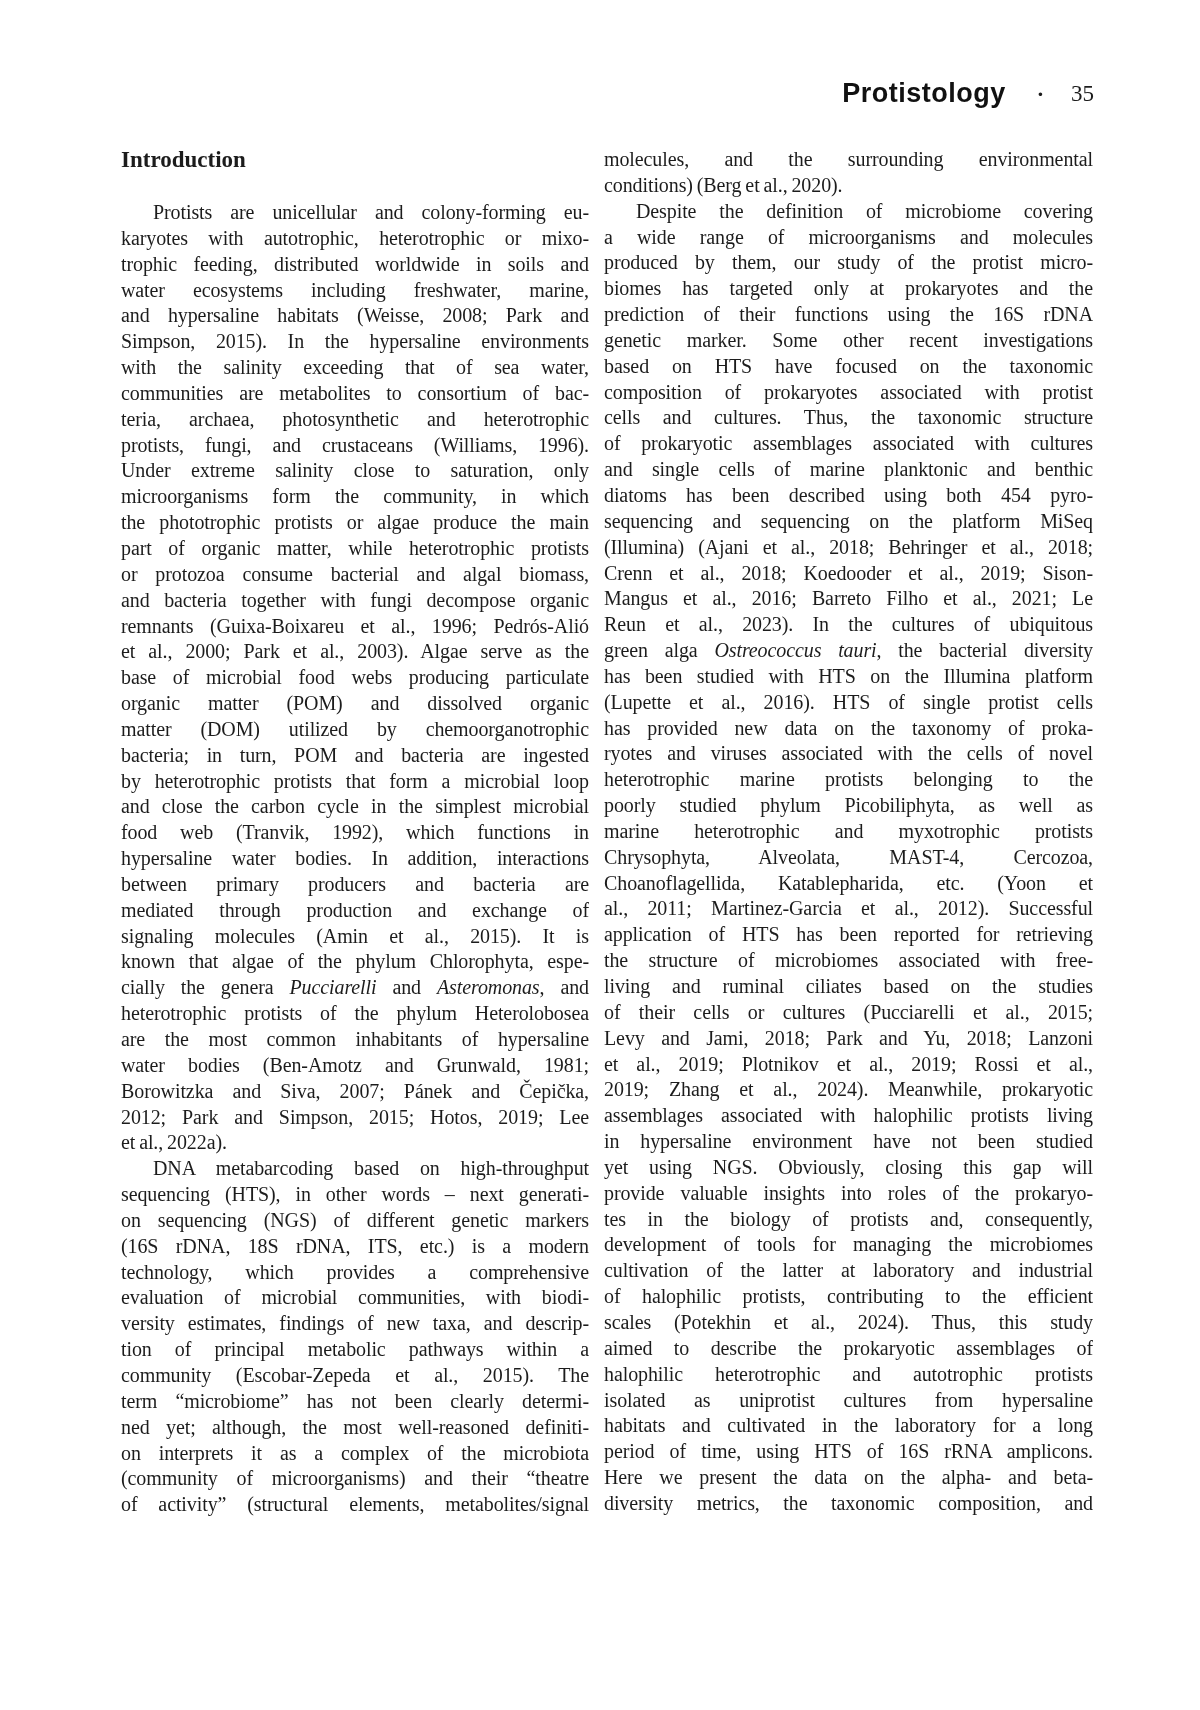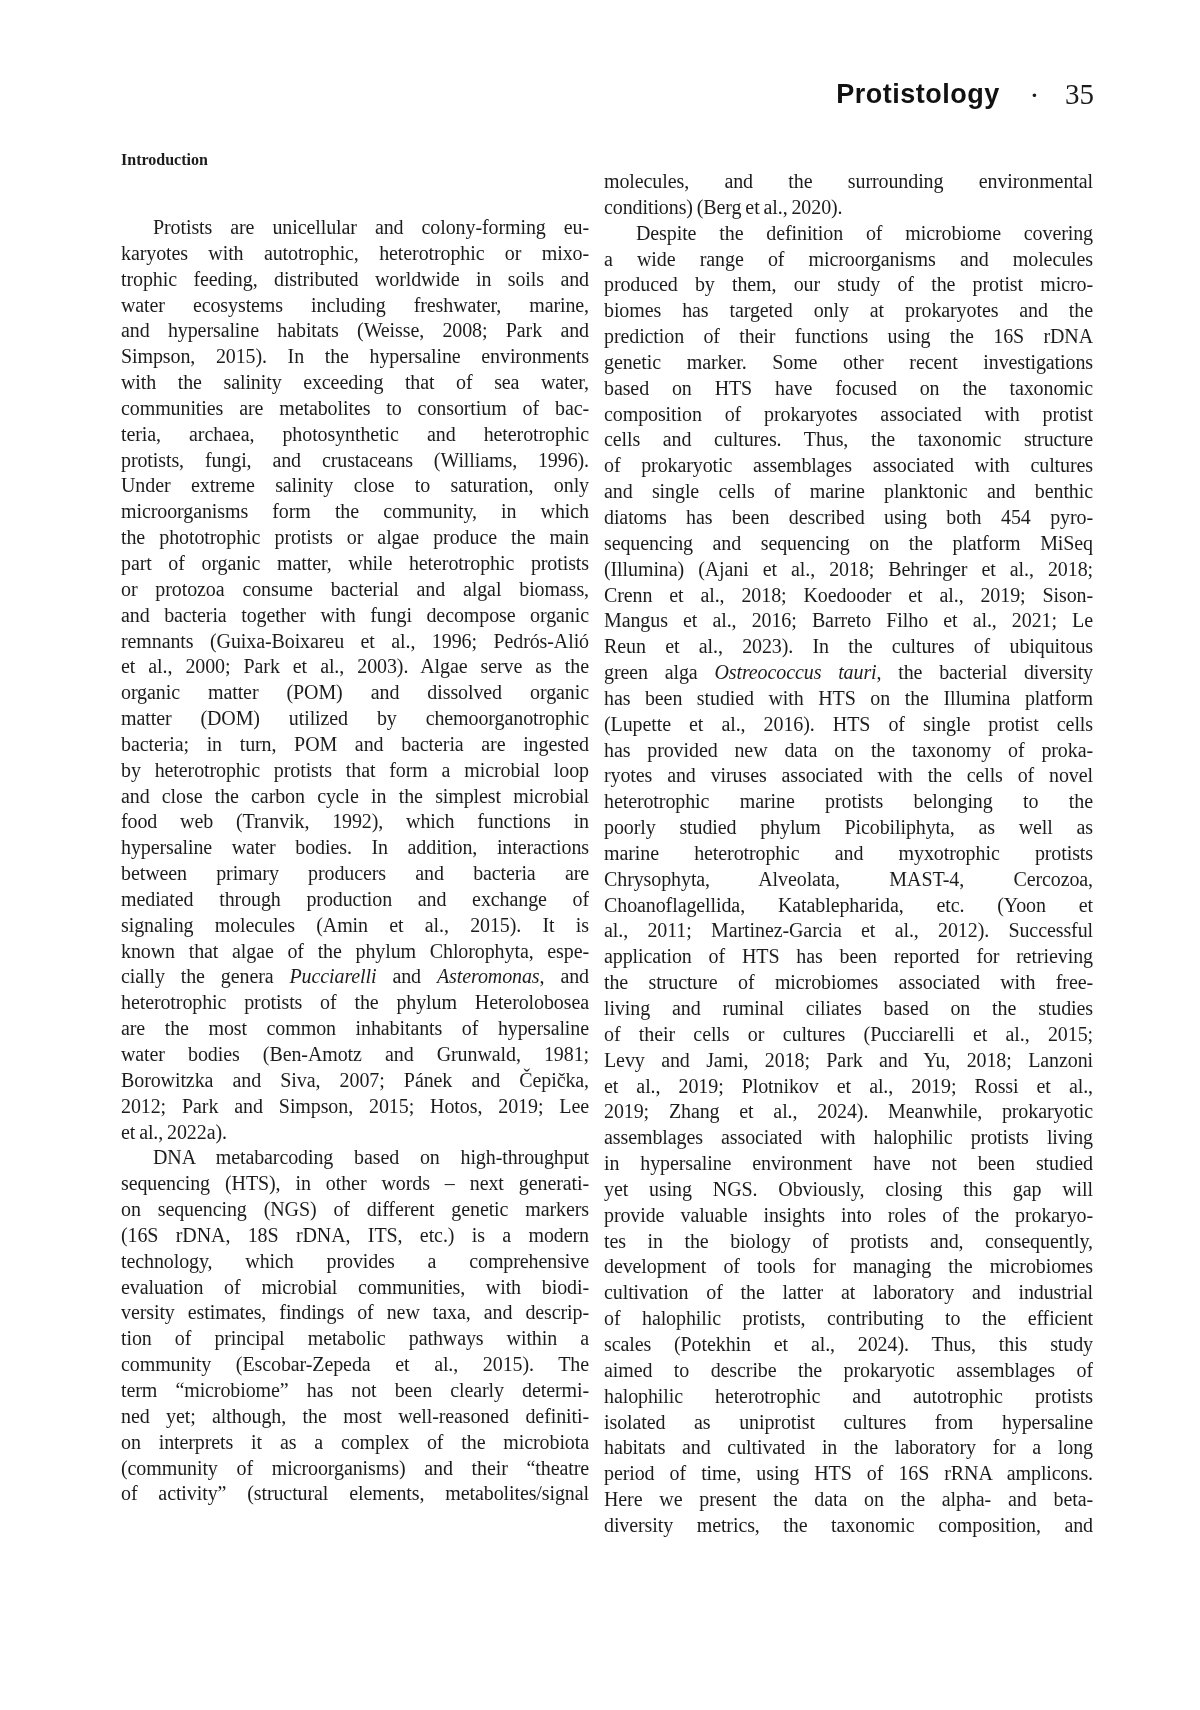--- a/index.html
+++ b/index.html
@@ -30,47 +30,46 @@
     color: #111111;
   }
   .header-dot {
     font-family: "Liberation Serif", serif;
     font-weight: 700;
     font-size: 22px;
     margin: 0 27px 0 31px;
   }
   .page-number {
     font-family: "Liberation Serif", serif;
-    font-size: 29px;
+    font-size: 23px;
   }
   .col {
     position: absolute;
     font-family: "Liberation Serif", serif;
     font-size: 20px;
     line-height: 25.85px;
     letter-spacing: -0.1px;
     word-spacing: -1px;
     color: #1c1c1c;
   }
   .col-left {
     left: 121px;
     top: 146px;
     width: 468px;
   }
   .col-right {
     left: 604px;
     top: 147px;
     width: 489px;
-    margin-top: 22px;
   }
   .section-heading {
-    font-size: 16px;
+    font-size: 23px;
     font-weight: 700;
     line-height: 27px;
-    margin: 0 0 42px 0;
+    margin: 0 0 27px 0;
     letter-spacing: 0;
   }
   .tl {
     height: 25.85px;
     overflow: hidden;
     text-align: justify;
     text-align-last: justify;
     white-space: normal;
   }
   .tl.pe {
@@ -102,20 +101,21 @@
     <div class="tl">teria, archaea, photosynthetic and heterotrophic</div>
     <div class="tl">protists, fungi, and crustaceans (Williams, 1996).</div>
     <div class="tl">Under extreme salinity close to saturation, only</div>
     <div class="tl">microorganisms form the community, in which</div>
     <div class="tl">the phototrophic protists or algae produce the main</div>
     <div class="tl">part of organic matter, while heterotrophic protists</div>
     <div class="tl">or protozoa consume bacterial and algal biomass,</div>
     <div class="tl">and bacteria together with fungi decompose organic</div>
     <div class="tl">remnants (Guixa-Boixareu et al., 1996; Pedrós-Alió</div>
     <div class="tl">et al., 2000; Park et al., 2003). Algae serve as the</div>
+    <div class="tl">base of microbial food webs producing particulate</div>
     <div class="tl">organic matter (POM) and dissolved organic</div>
     <div class="tl">matter (DOM) utilized by chemoorganotrophic</div>
     <div class="tl">bacteria; in turn, POM and bacteria are ingested</div>
     <div class="tl">by heterotrophic protists that form a microbial loop</div>
     <div class="tl">and close the carbon cycle in the simplest microbial</div>
     <div class="tl">food web (Tranvik, 1992), which functions in</div>
     <div class="tl">hypersaline water bodies. In addition, interactions</div>
     <div class="tl">between primary producers and bacteria are</div>
     <div class="tl">mediated through production and exchange of</div>
     <div class="tl">signaling molecules (Amin et al., 2015). It is</div>

